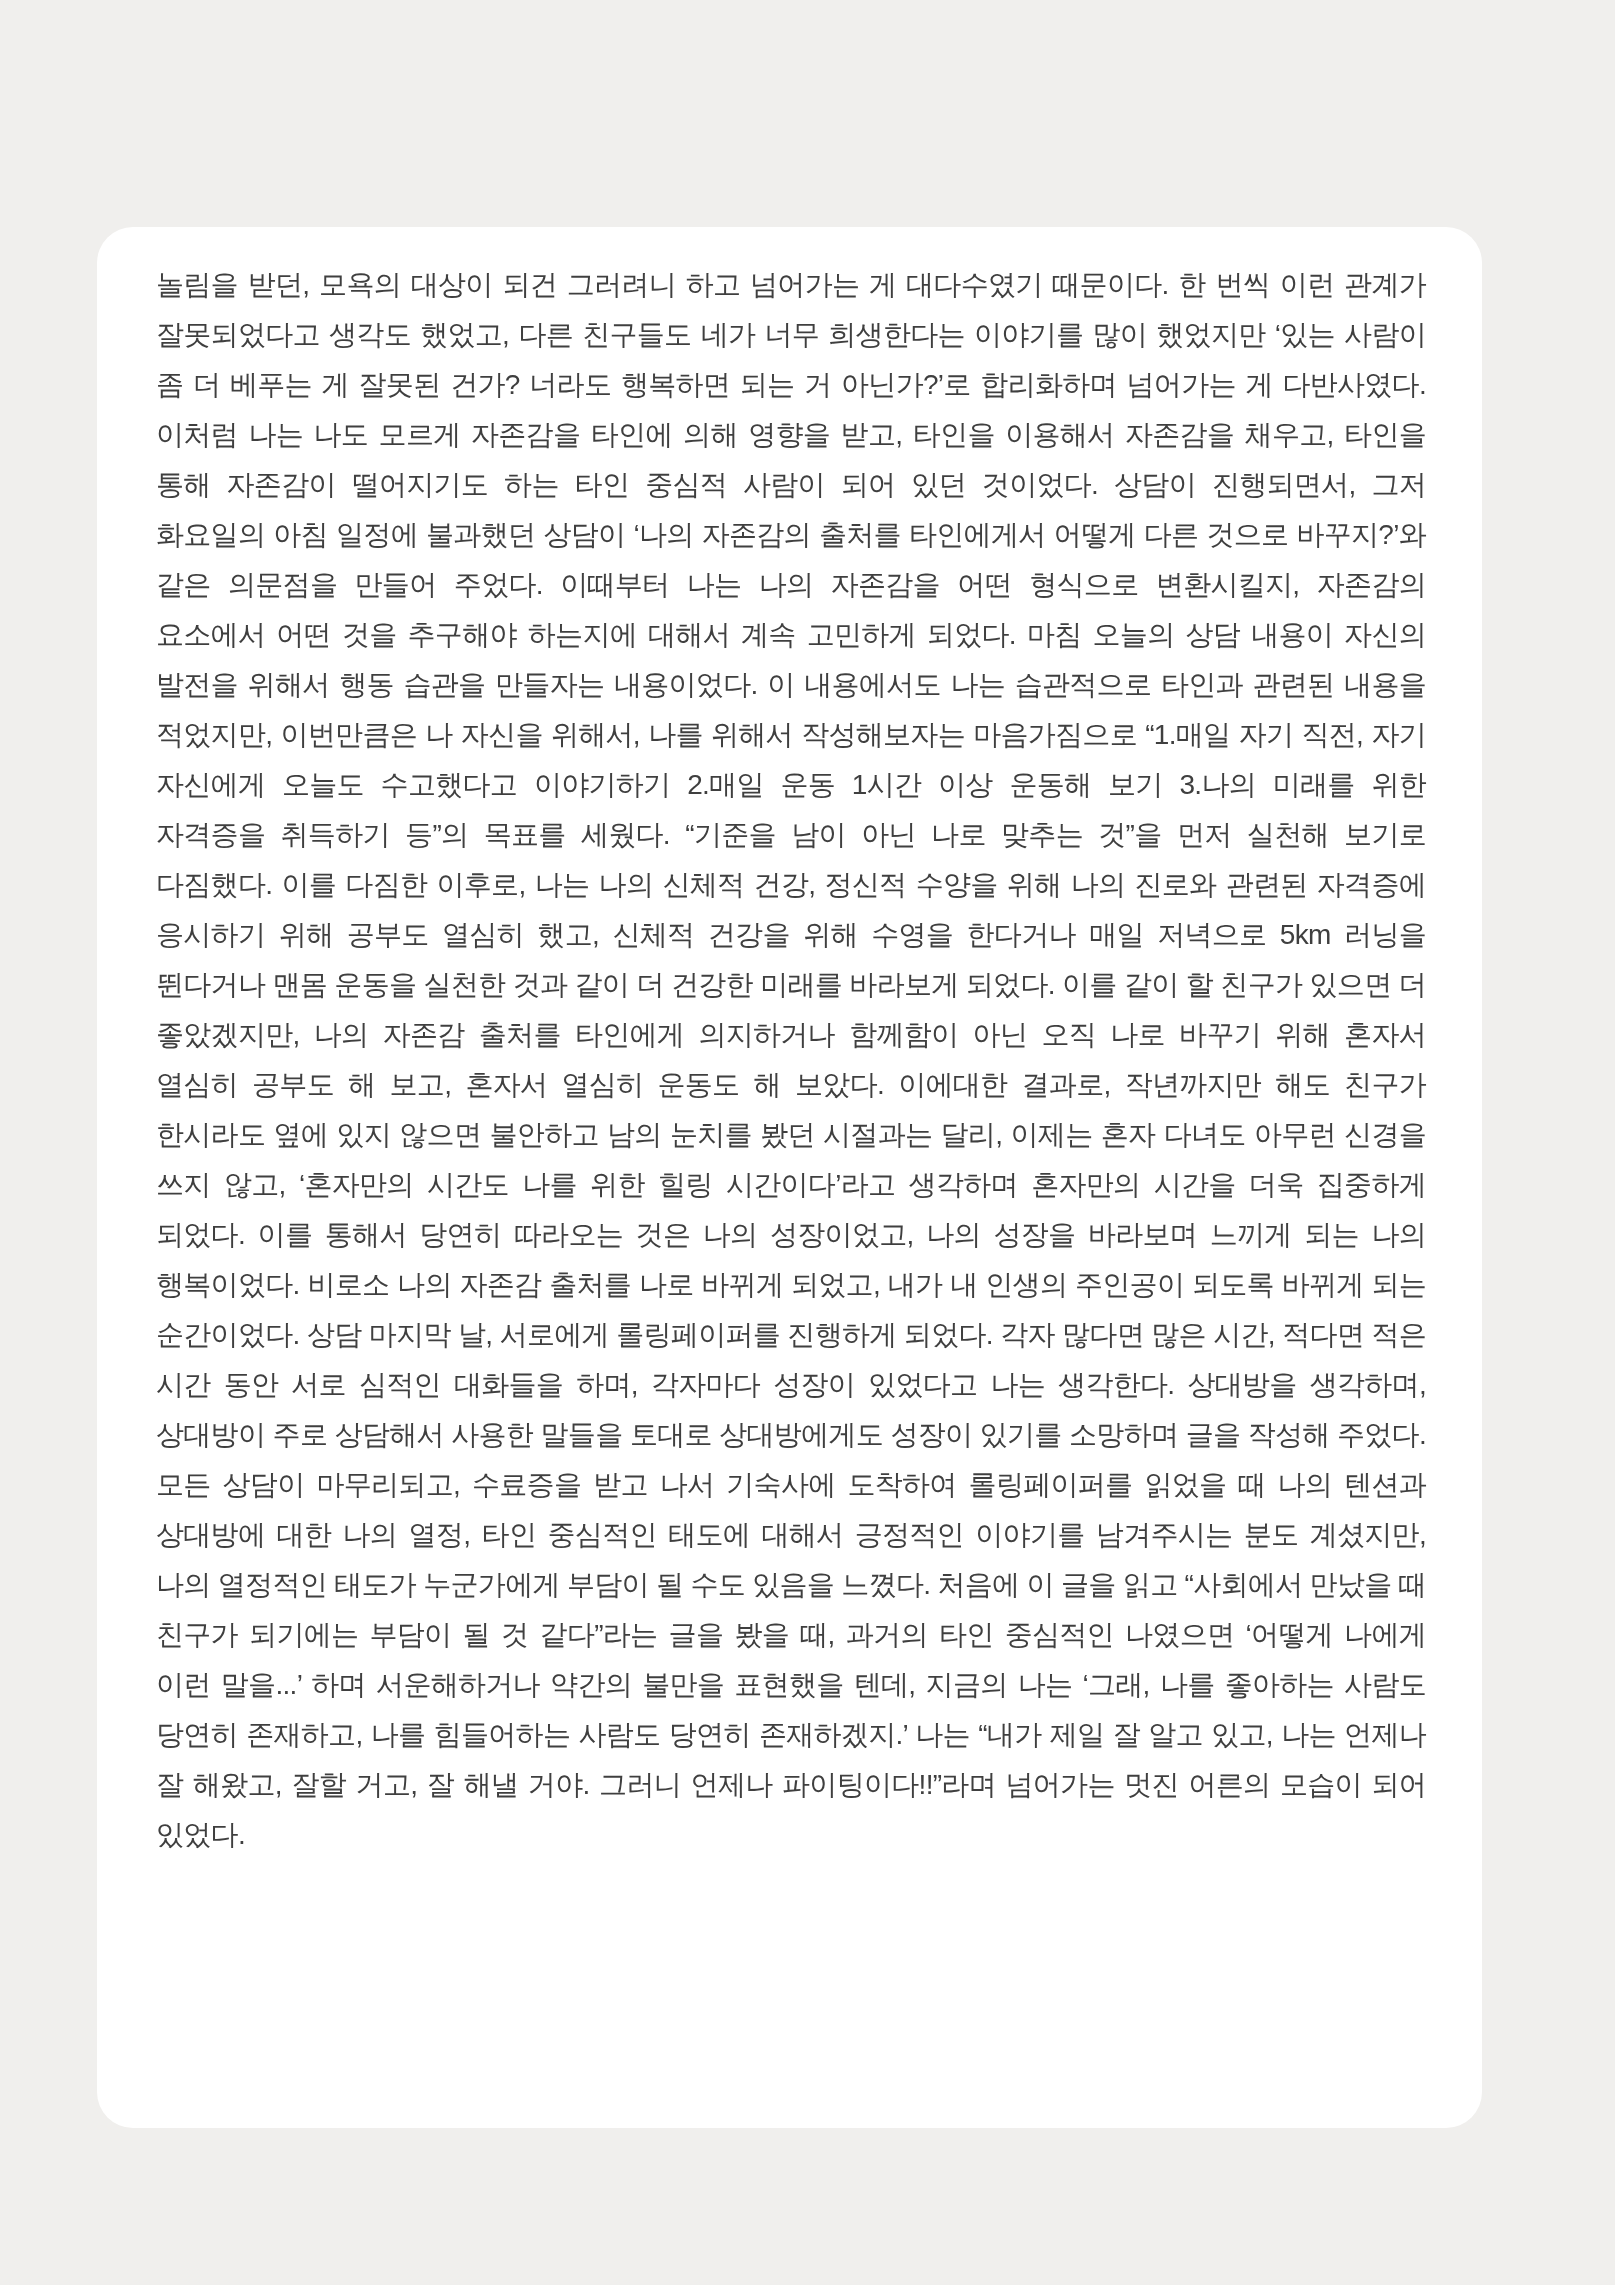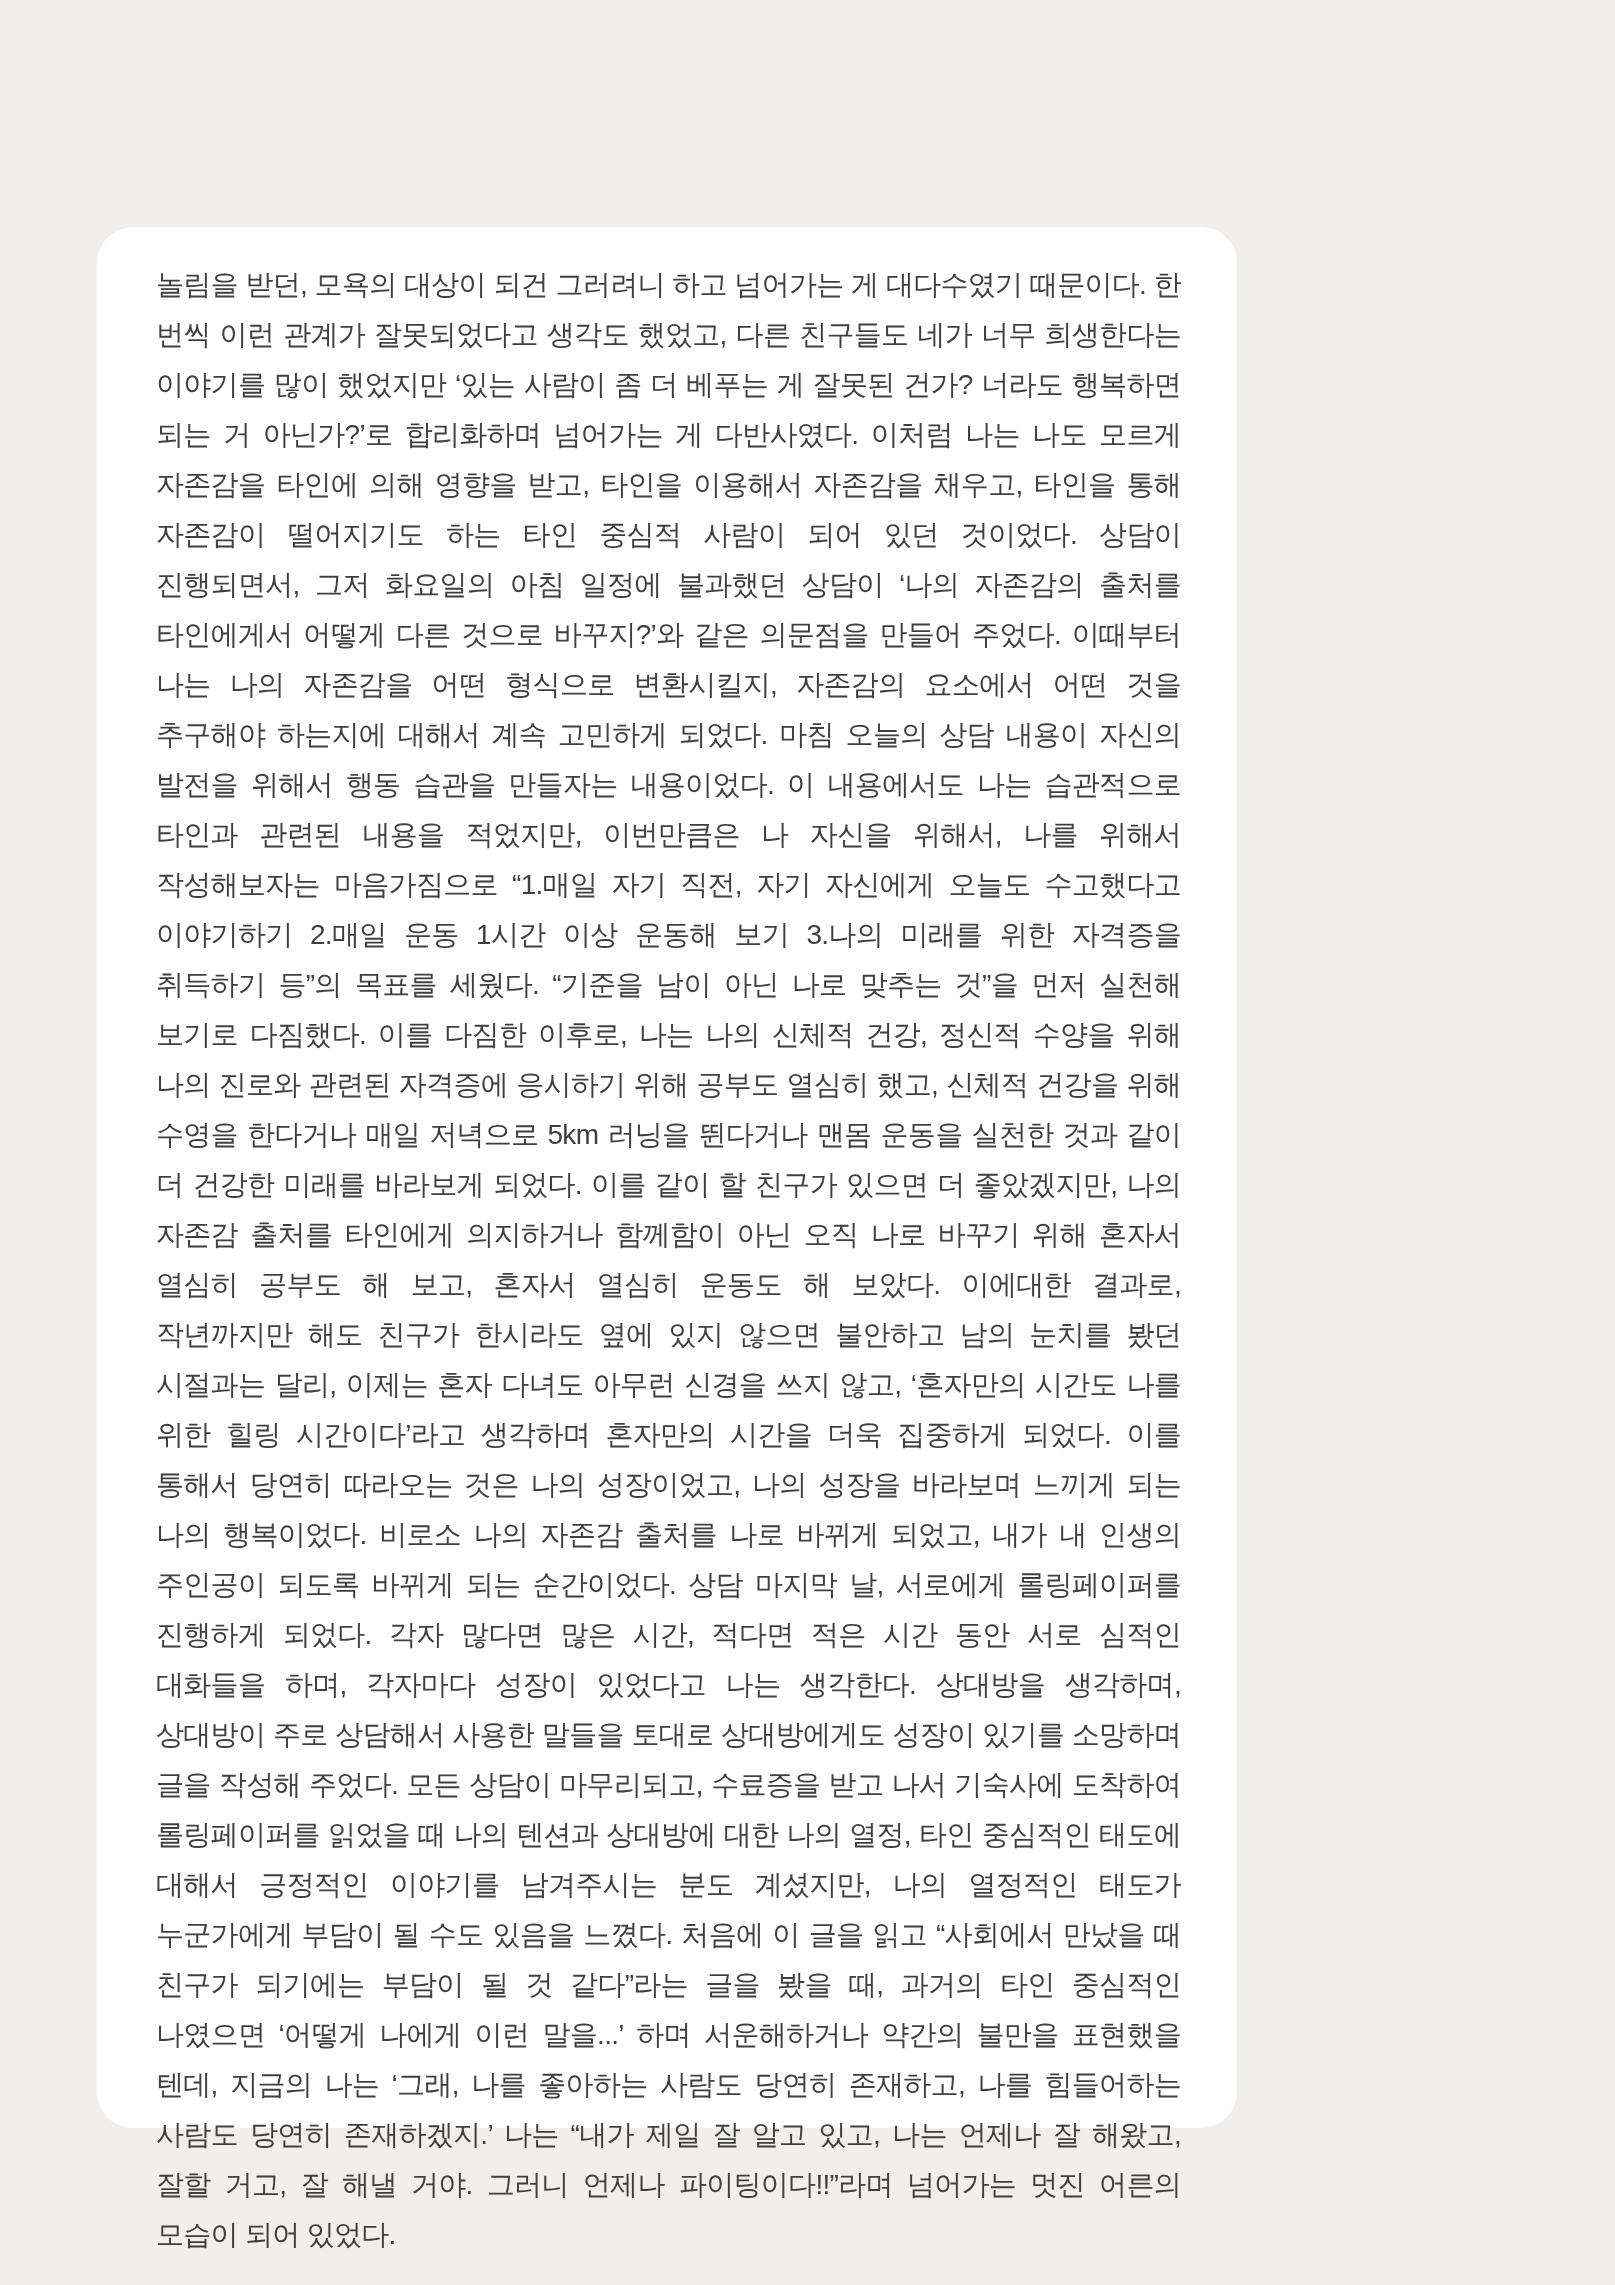--- a/index.html
+++ b/index.html
@@ -18,21 +18,21 @@
     position: relative;
     width: 1616px;
     height: 2285px;
     background: var(--page-bg);
     overflow: hidden;
   }
   .card {
     position: absolute;
     left: 97px;
     top: 227px;
-    width: 1140px;
+    width: 1385px;
     height: 1901px;
     background: var(--card-bg);
     border-radius: 36px;
   }
   .essay {
     position: absolute;
     left: 59px;
     right: 56px;
     top: 33px;
     color: var(--text-color);

